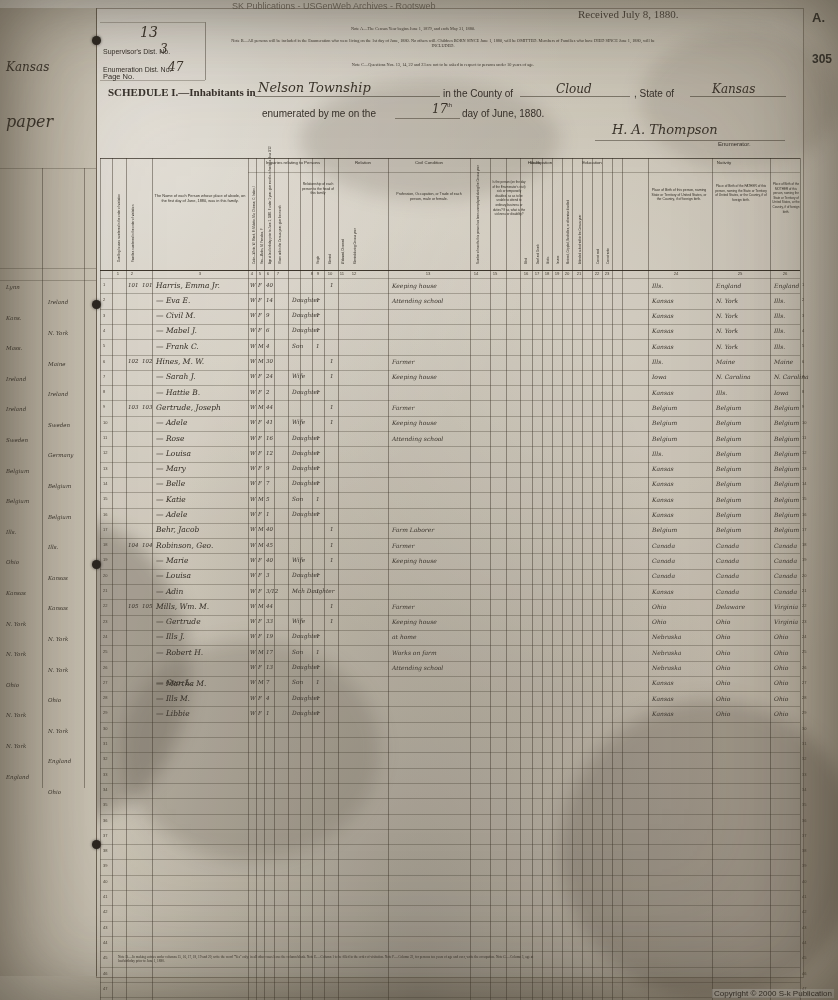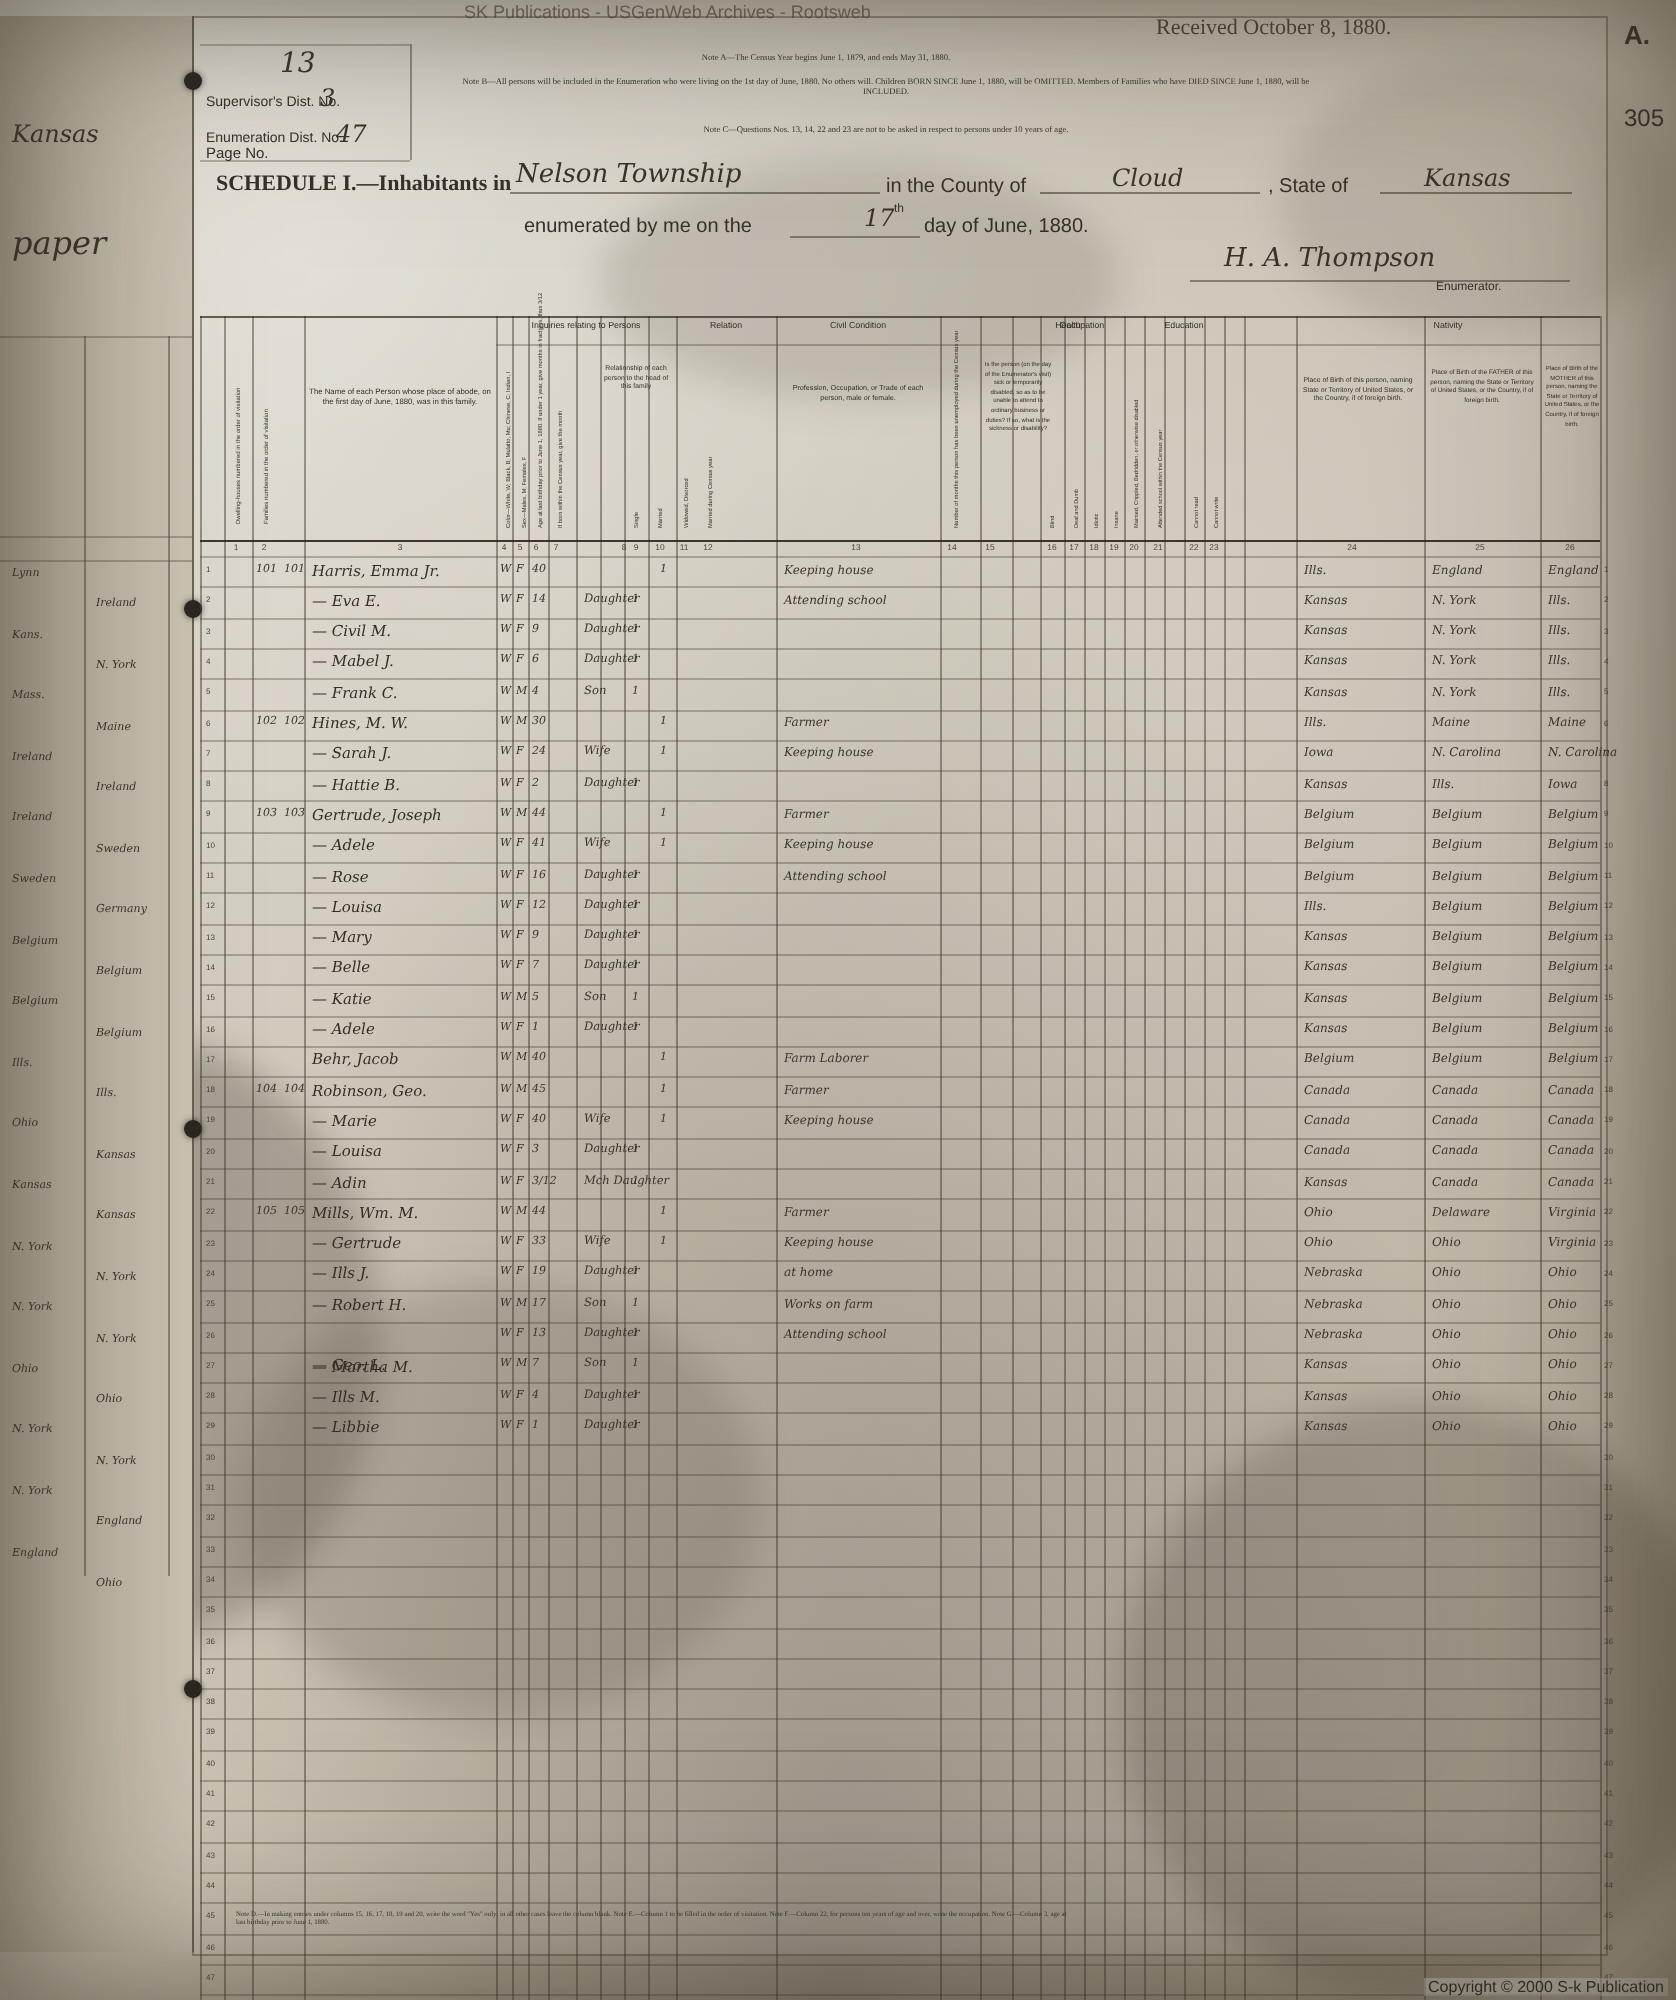--- a/index.html
+++ b/index.html
@@ -66,23 +66,23 @@
   <div class="left-strip"></div>
   <div class="sheet"></div>
 
   <div class="punch" style="left:92px;top:36px;"></div>
   <div class="punch" style="left:92px;top:300px;"></div>
   <div class="punch" style="left:92px;top:560px;"></div>
   <div class="punch" style="left:92px;top:840px;"></div>
 
   <div class="wm" style="left:232px;top:1px;font-size:9px;">SK Publications - USGenWeb Archives - Rootsweb</div>
 
-  <div class="toptag" style="left:578px;top:8px;font-size:11px;font-family:'Liberation Serif',serif;">Received October 8, 1880.</div>
+  <div class="toptag" style="left:578px;top:8px;font-size:11px;font-family:'Liberation Serif',serif;">Received July 8, 1880.</div>
   <div class="toptag" style="left:812px;top:10px;font-size:13px;font-weight:bold;color:#33302a;">A.</div>
-  <div class="toptag" style="left:812px;top:52px;font-size:12px;font-weight:normal;color:#33302a;">305</div>
+  <div class="toptag" style="left:812px;top:52px;font-size:12px;font-weight:bold;color:#33302a;">305</div>
 
   <div class="note" style="left:103px;top:30px;font-size:7.5px;margin-top:42px;">Page No.</div>
   <div class="hand" style="position:absolute;left:140px;top:24px;font-size:14px;">13</div>
   <div class="note" style="left:103px;top:48px;font-size:7px;">Supervisor's Dist. No.</div>
   <div class="hand" style="position:absolute;left:160px;top:42px;font-size:12px;">3</div>
   <div class="note" style="left:103px;top:66px;font-size:7px;">Enumeration Dist. No.</div>
   <div class="hand" style="position:absolute;left:168px;top:60px;font-size:12px;">47</div>
   <div class="vline" style="left:205px;top:22px;height:58px;"></div>
   <div class="hline" style="left:100px;top:22px;width:105px;"></div>
   <div class="hline" style="left:100px;top:80px;width:105px;"></div>

